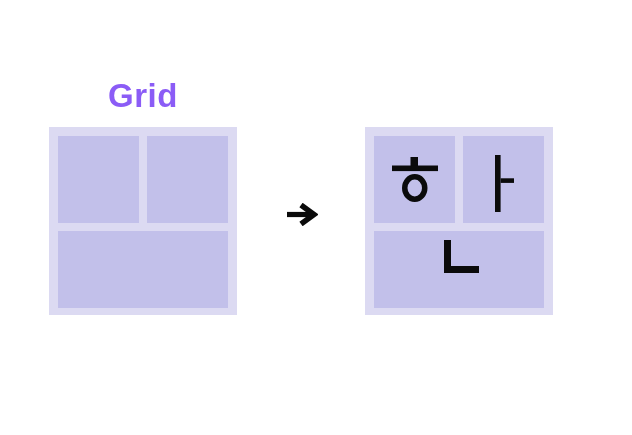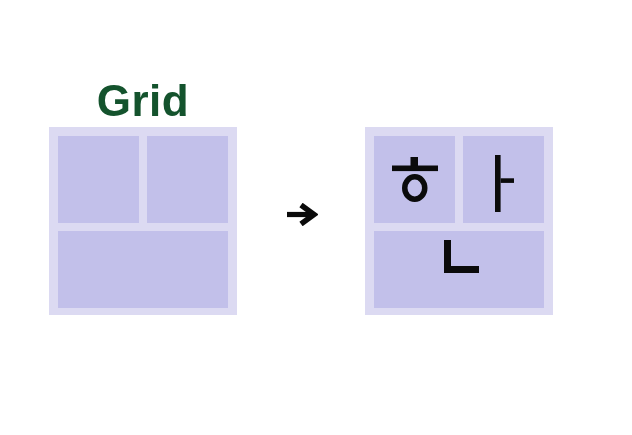--- a/index.html
+++ b/index.html
@@ -14,23 +14,23 @@
     height: 435px;
     background: #ffffff;
     overflow: hidden;
   }
   .grid-title {
     position: absolute;
     left: 49px;
     top: 79px;
     width: 188px;
     text-align: center;
-    font-size: 44px;
+    font-size: 33px;
     font-weight: 700;
-    color: #14532d;
+    color: #8b5cf6;
     line-height: 1;
     letter-spacing: 0.5px;
   }
   .hangul-grid {
     position: absolute;
     top: 127px;
     width: 188px;
     height: 188px;
     box-sizing: border-box;
     background: #dcdaf2;

